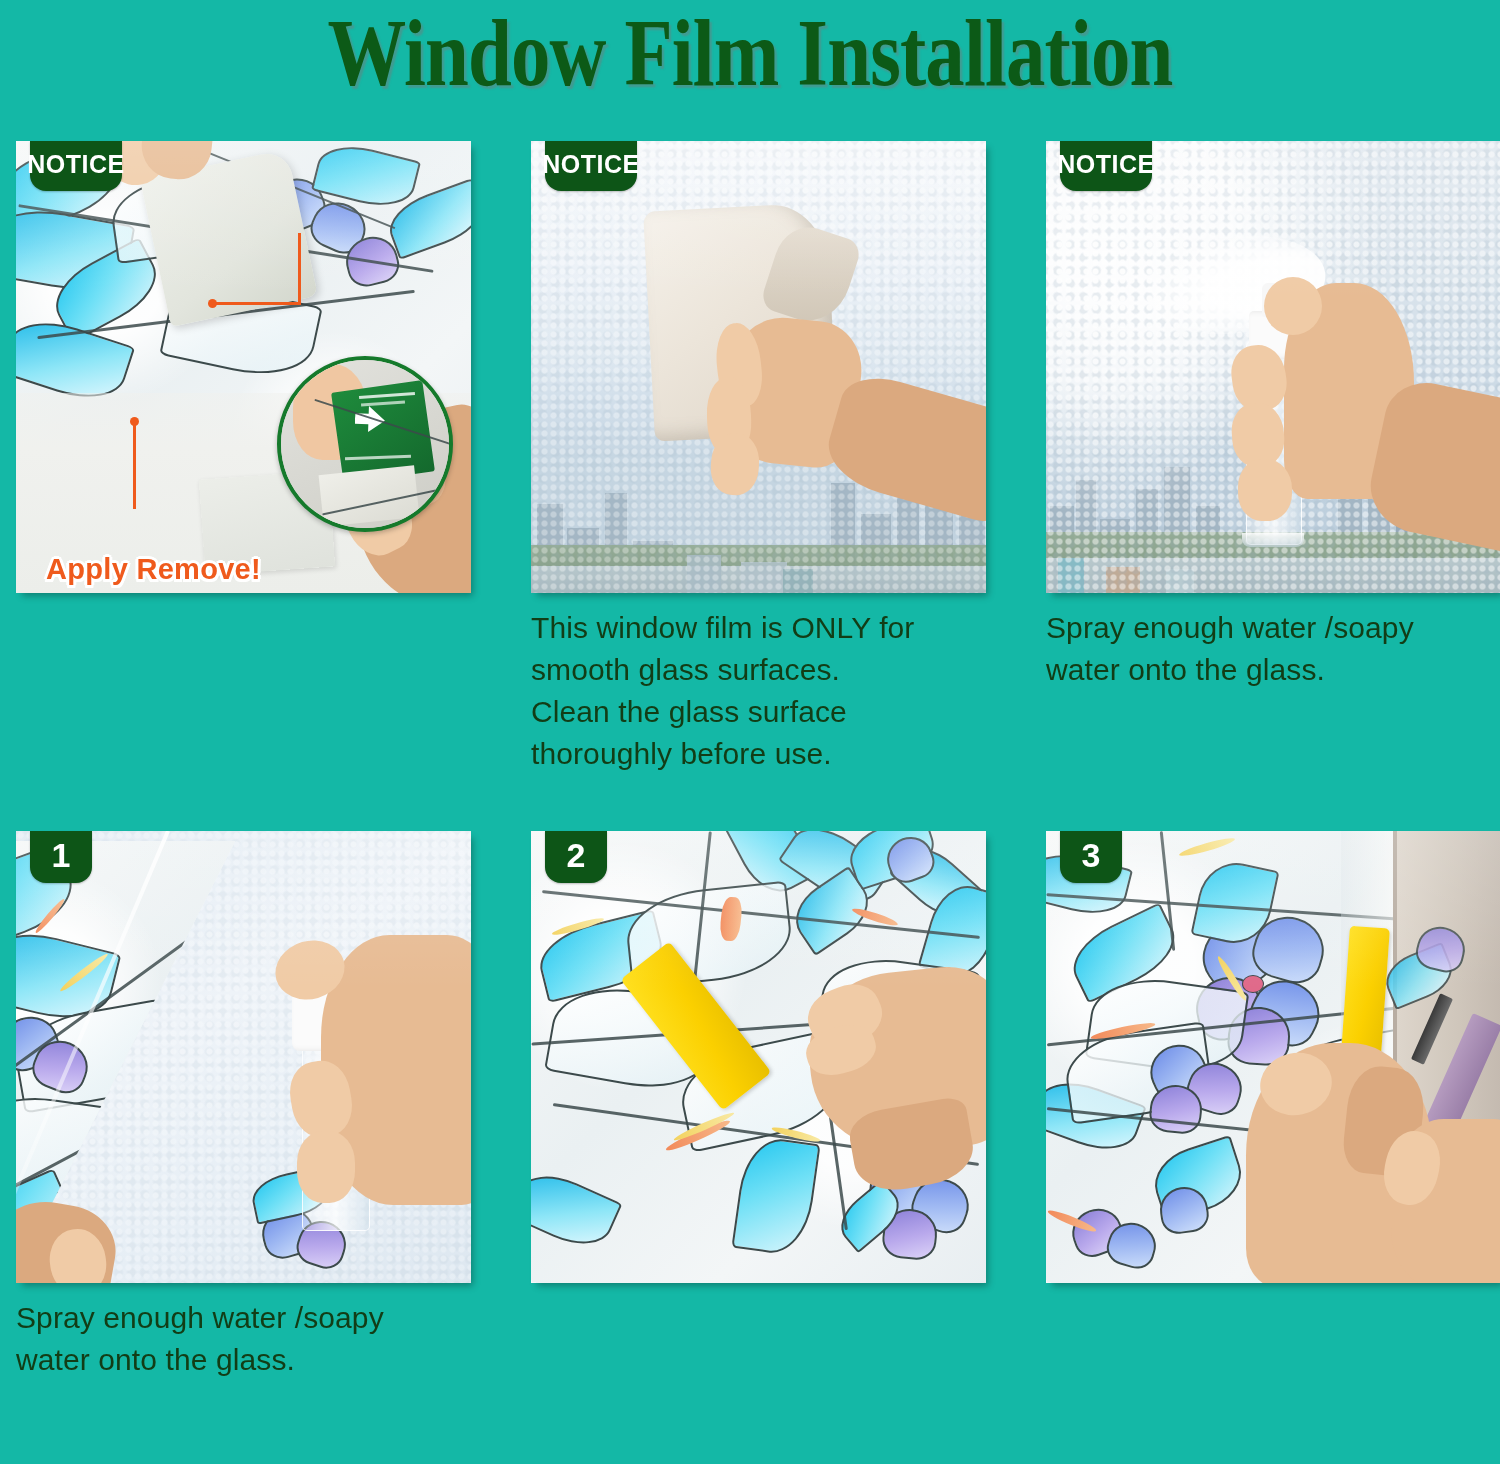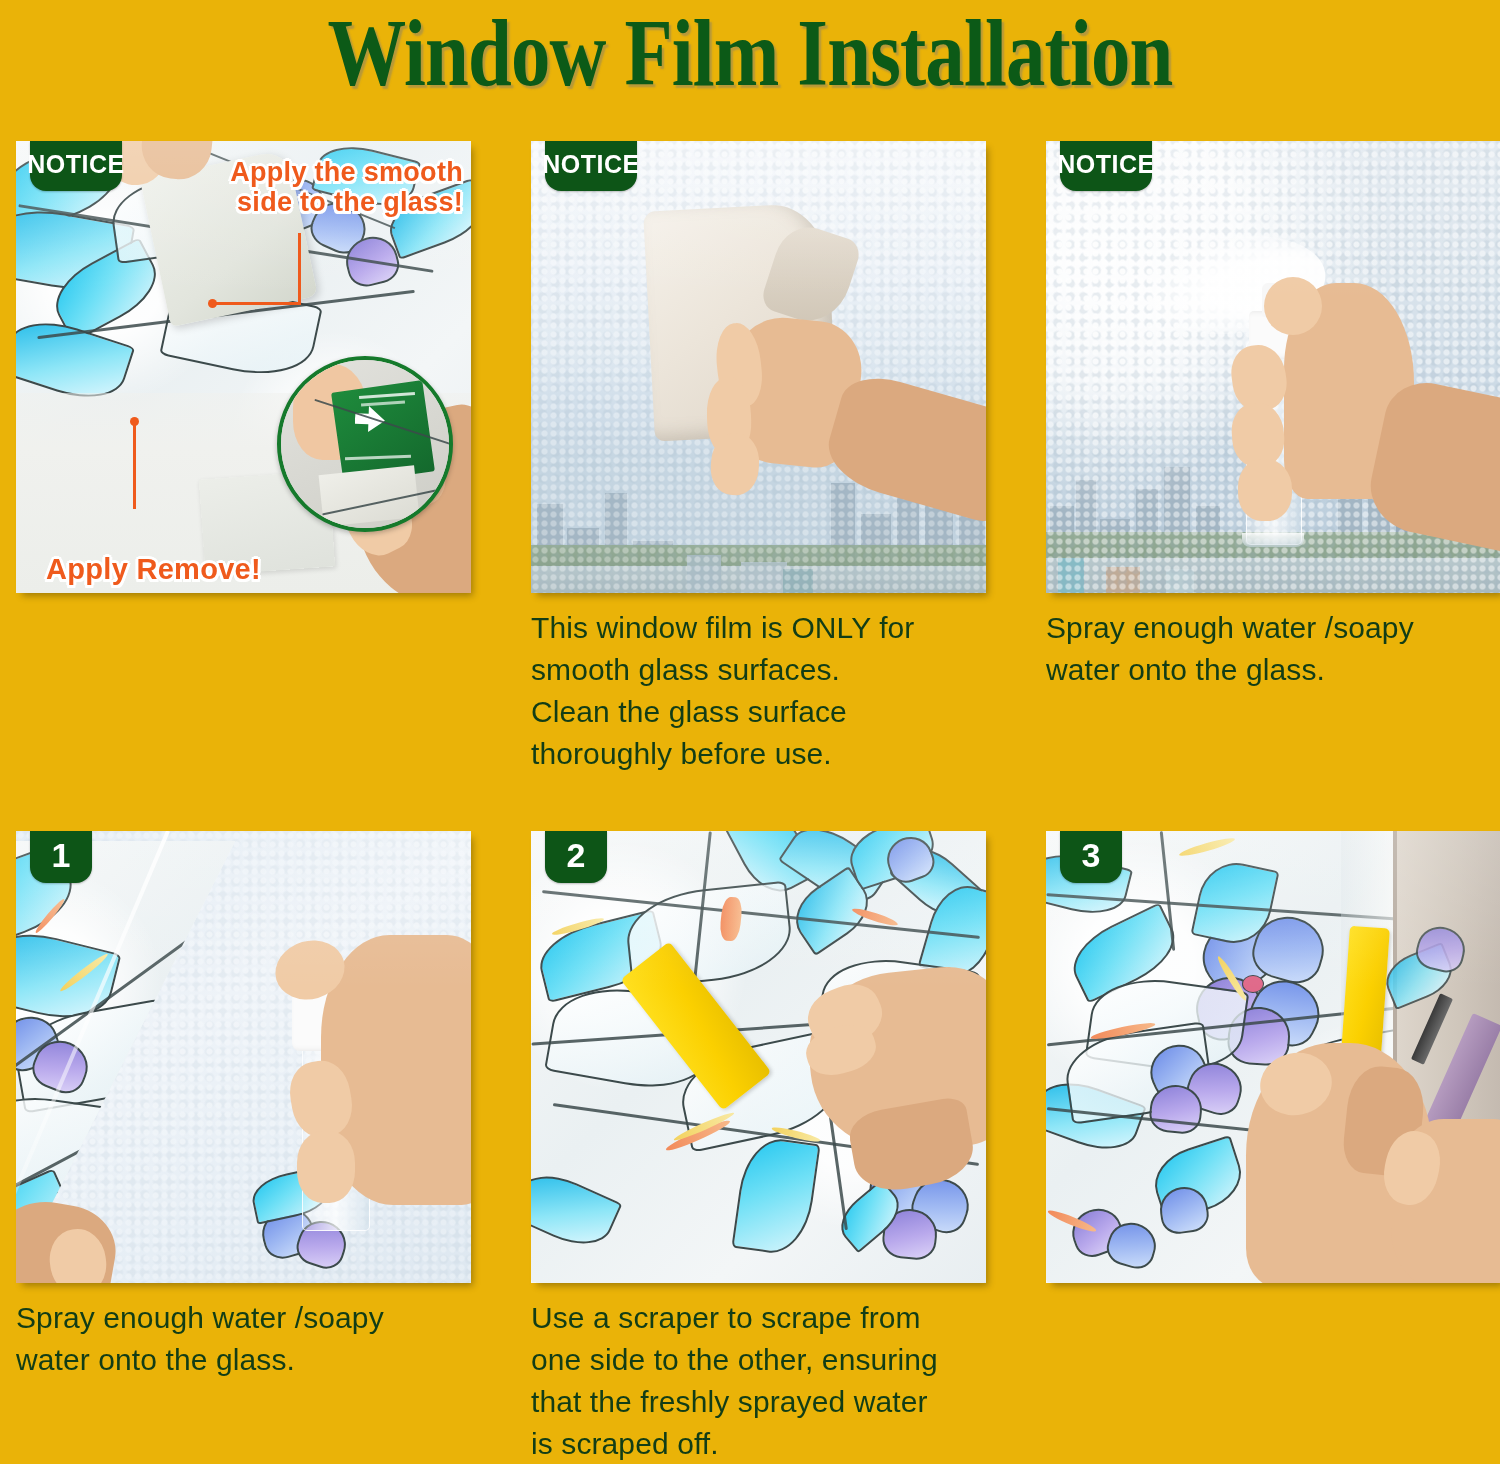--- a/index.html
+++ b/index.html
@@ -2,21 +2,21 @@
 <html><head>
 <meta charset="utf-8">
 <style>
   html,body{margin:0;padding:0;background:#ffffff;}
   body{
     width:1500px;height:1464px;
     font-family:"Liberation Sans", sans-serif;
     -webkit-font-smoothing:antialiased;
     overflow:hidden;
   }
-  .page{position:relative;width:1500px;height:1464px;background:#eab308;}
+  .page{position:relative;width:1500px;height:1464px;background:#14b8a6;}
 
   
   .title{
     position:absolute;left:0;top:-2px;width:1500px;
     text-align:center;
     font-family:"Liberation Serif", serif;
     font-weight:bold;
     font-size:96px;
     letter-spacing:-1px;
     color:#0c5a17;
@@ -248,22 +248,20 @@
             <div style="position:absolute;left:56px;top:26px;width:92px;height:92px;background:linear-gradient(150deg,#1e8b3c,#14692d);transform:rotate(-8deg);border-radius:3px;"></div>
             <div style="position:absolute;left:74px;top:46px;width:30px;height:26px;background:#fff;clip-path:polygon(0 45%,55% 0,55% 30%,100% 30%,100% 70%,55% 70%,55% 100%);transform:rotate(182deg);"></div>
             <div style="position:absolute;left:78px;top:34px;width:56px;height:3px;background:rgba(255,255,255,.8);transform:rotate(176deg);"></div>
             <div style="position:absolute;left:80px;top:42px;width:44px;height:3px;background:rgba(255,255,255,.65);transform:rotate(176deg);"></div>
             <div style="position:absolute;left:64px;top:96px;width:66px;height:3px;background:rgba(255,255,255,.7);transform:rotate(178deg);"></div>
             <div style="position:absolute;left:40px;bottom:6px;width:96px;height:52px;background:linear-gradient(160deg,#efefe9,#dcdcd4);transform:rotate(-6deg);"></div>
             <div class="vein" style="left:30px;top:62px;width:150px;height:2px;transform:rotate(18deg);"></div>
             <div class="vein" style="left:40px;bottom:26px;width:130px;height:2px;transform:rotate(-12deg);"></div>
           </div>
 
-          <div class="anno apply">Apply the smooth
-side to the glass!</div>
           <div class="leader" style="left:195px;top:92px;width:90px;height:72px;">
             <div class="lv" style="right:0;top:0;width:3px;height:72px;"></div>
             <div class="lv" style="left:0;bottom:0;width:90px;height:3px;"></div>
             <div class="dot" style="left:-3px;bottom:-3px;"></div>
           </div>
 
           <div class="anno must">Apply Remove!</div>
           <div class="leader" style="left:114px;top:280px;width:9px;height:88px;">
             <div class="lv" style="left:3px;top:0;width:3px;height:88px;"></div>
             <div class="dot" style="left:0;top:-4px;"></div>
@@ -457,24 +455,20 @@
 
           <div class="squeegee" style="left:134px;top:112px;width:62px;height:166px;transform:rotate(-38deg);"></div>
 
           <div class="hand skin1" style="right:-24px;top:140px;width:200px;height:180px;border-radius:44% 30% 26% 48%;transform:rotate(-6deg);"></div>
           <div class="hand skin3" style="right:104px;top:156px;width:74px;height:58px;border-radius:44%;transform:rotate(-22deg);"></div>
           <div class="hand skin3" style="right:110px;top:196px;width:70px;height:46px;border-radius:44%;transform:rotate(-16deg);"></div>
           <div class="hand skin2" style="right:14px;top:274px;width:120px;height:82px;border-radius:30% 18% 40% 40%;transform:rotate(-10deg);"></div>
           <div class="soft"></div>
           <div class="badge num">2</div>
         </div>
-        <div class="caption">Use a scraper to scrape from
-one side to the other, ensuring
-that the freshly sprayed water
-is scraped off.</div>
       </div>
 
       <div class="cell c2">
         <div class="photo">
           <div class="film">
             <div class="base"></div>
             <div class="shards"></div>
 
             <div class="petal bl" style="left:156px;top:92px;width:66px;height:62px;transform:rotate(-36deg);"></div>
             <div class="petal bl" style="left:208px;top:86px;width:66px;height:60px;transform:rotate(16deg);"></div>

